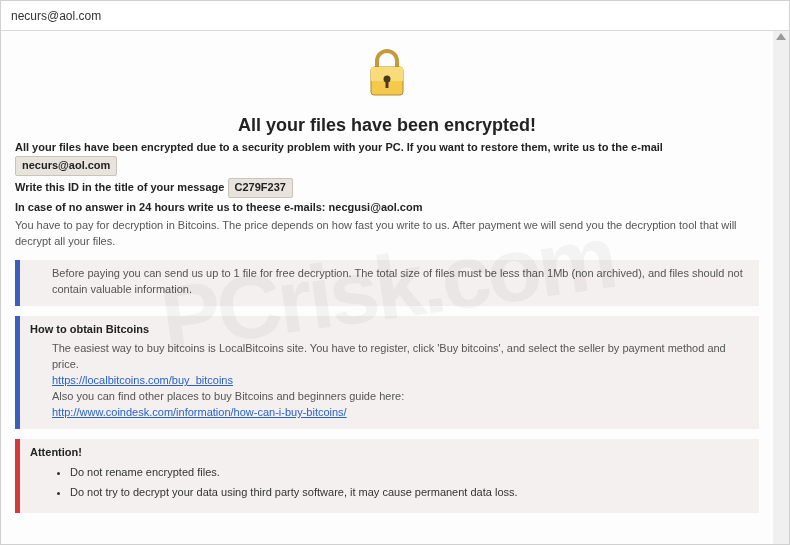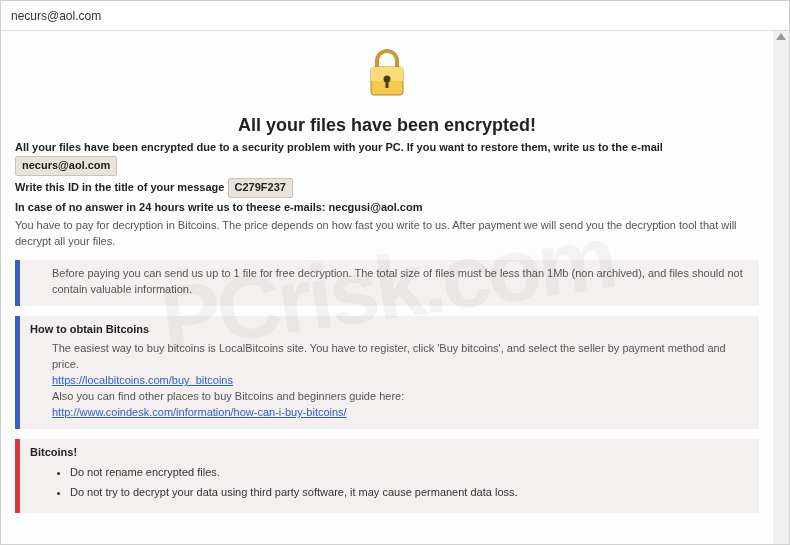--- a/index.html
+++ b/index.html
@@ -114,21 +114,21 @@
         <h3>How to obtain Bitcoins</h3>
         <div class="body">
           <div>The easiest way to buy bitcoins is LocalBitcoins site. You have to register, click 'Buy bitcoins', and select the seller by payment method and price.</div>
           <a class="link">https://localbitcoins.com/buy_bitcoins</a>
           <div>Also you can find other places to buy Bitcoins and beginners guide here:</div>
           <a class="link">http://www.coindesk.com/information/how-can-i-buy-bitcoins/</a>
         </div>
       </div>
 
       <div class="section red">
-        <h3>Bitcoins!</h3>
+        <h3>Attention!</h3>
         <ul class="bullets">
           <li>Do not rename encrypted files.</li>
           <li>Do not try to decrypt your data using third party software, it may cause permanent data loss.</li>
 
         </ul>
       </div>
 
     </div>
     <div class="scrollbar"></div>
   </div>

